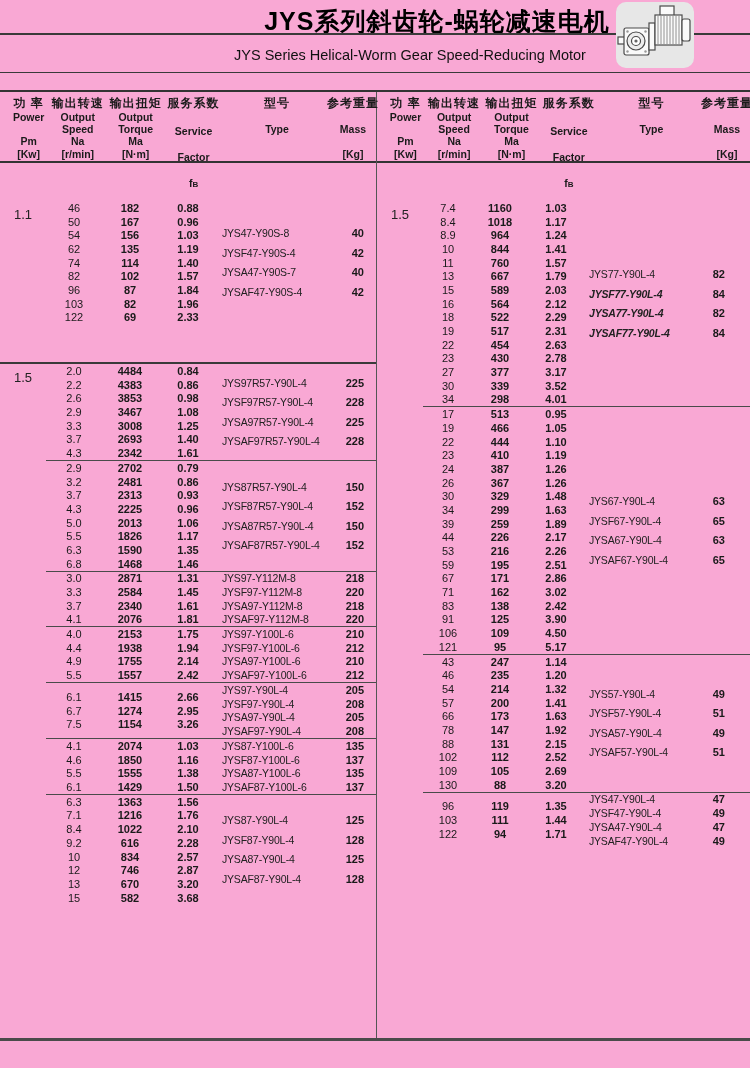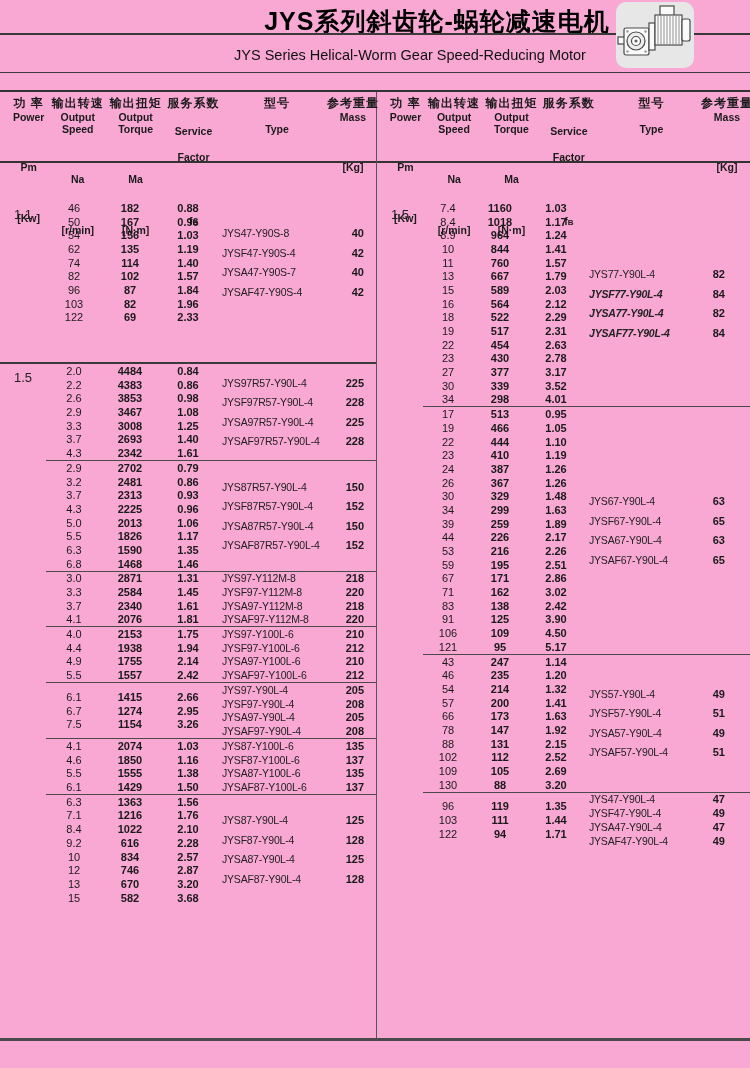--- a/index.html
+++ b/index.html
@@ -26,21 +26,21 @@
   .panel-right{left:377px;width:373px;}
 
   
   .panel-header{display:flex;height:71px;border-bottom:2px solid #333;
                 padding:4px 0 0 10px;box-sizing:border-box;font-weight:700;}
   .hcol{display:flex;flex-direction:column;align-items:center;}
   .hc-power{width:38px;} .hc-speed{width:62px;} .hc-torque{width:56px;}
   .hc-sf{width:62px;gap:14px;} .hc-type{width:108px;} .hc-mass{width:46px;}
   .h-zh{font-size:12px;letter-spacing:1px;height:15px;line-height:15px;white-space:nowrap;text-align:center;}
   .h-en{font-size:10.5px;height:12px;line-height:12px;}
-  .h-sym{font-size:10.5px;height:13px;line-height:13px;margin-top:38px;}
+  .h-sym{font-size:10.5px;height:13px;line-height:13px;}
   .h-sub{font-size:8px;}
   .h-sp12{height:12px;} .h-sp13{height:13px;}
 
   
   :root{--rowh:13.7px;}
   .group{display:flex;margin-top:38px;}
   .group + .group{border-top:2px solid #3a3a3a;}
   .power-cell{width:46px;box-sizing:border-box;padding:6px 0 0 14px;
               font-size:13px;font-weight:400;color:#222;}
   .group-blocks{flex:1;min-width:0;}

